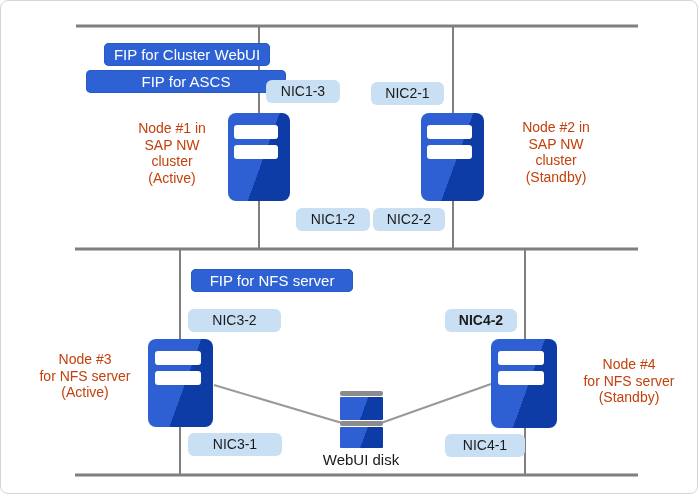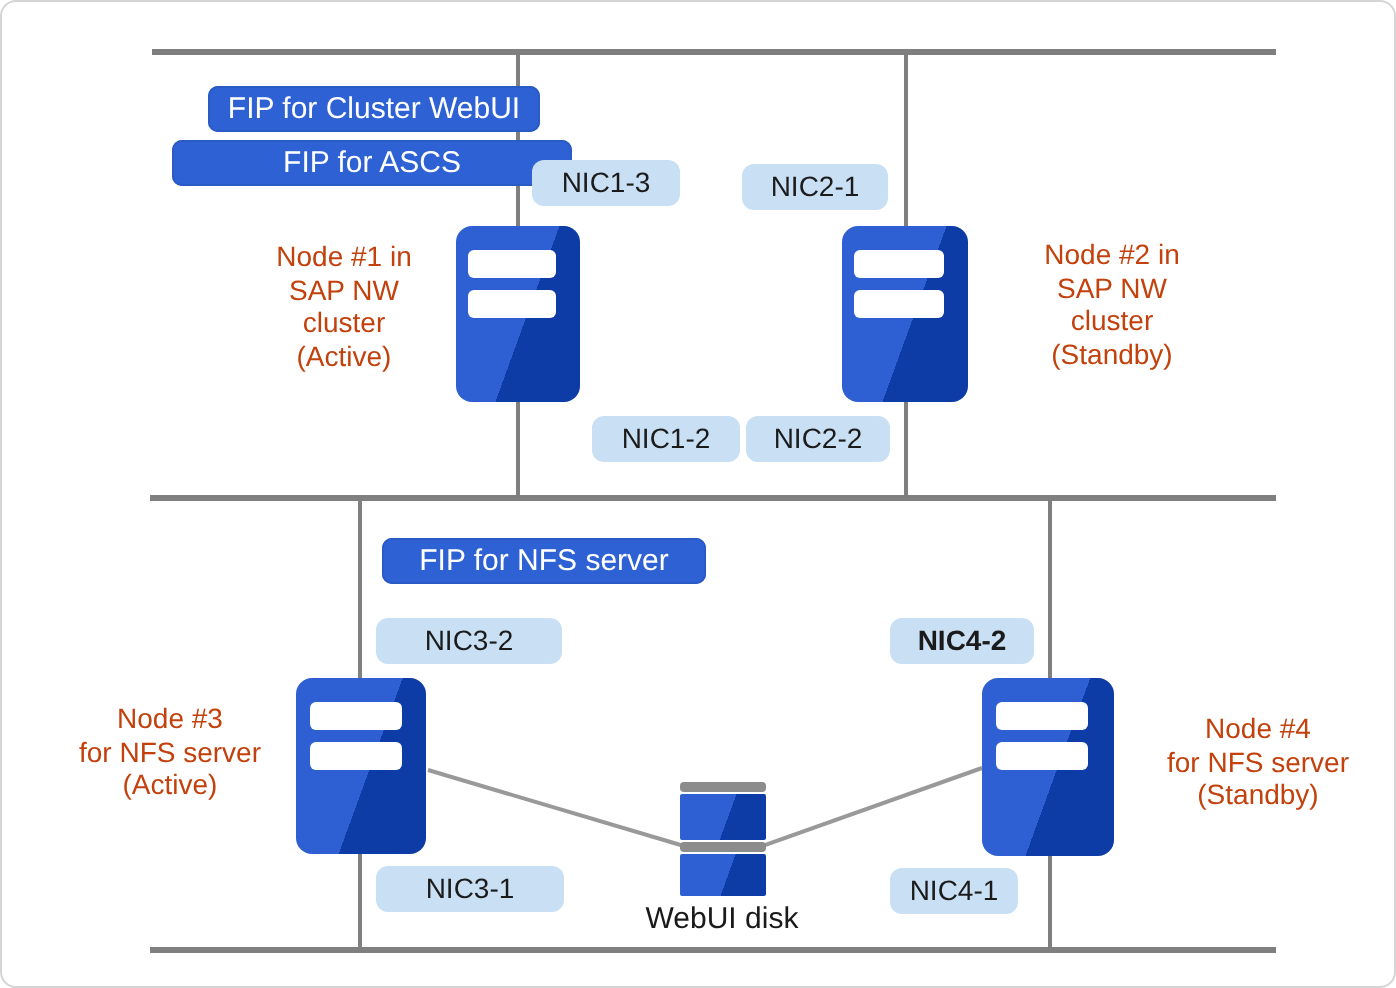--- a/index.html
+++ b/index.html
@@ -70,21 +70,21 @@
   <div class="fip-btn" style="left:85px;top:69px;width:200px;">FIP for ASCS</div>
   <div class="fip-btn" style="left:190px;top:268px;width:162px;">FIP for NFS server</div>
 
   <div class="nic" style="left:265px;top:79px;width:74px;">NIC1-3</div>
   <div class="nic" style="left:266px;top:207px;width:74px;margin-left:29px;">NIC1-2</div>
   <div class="nic" style="left:370px;top:81px;width:73px;">NIC2-1</div>
   <div class="nic" style="left:372px;top:207px;width:72px;">NIC2-2</div>
   <div class="nic" style="left:187px;top:308px;width:93px;">NIC3-2</div>
   <div class="nic" style="left:187px;top:432px;width:94px;">NIC3-1</div>
   <div class="nic" style="left:444px;top:308px;width:72px;font-weight:bold;">NIC4-2</div>
-  <div class="nic" style="left:444px;top:433px;width:64px;">NIC4-1</div>
+  <div class="nic" style="left:444px;top:433px;width:80px;">NIC4-1</div>
 
   <div class="server" style="left:227px;top:112px;width:62px;height:88px;">
     <div class="bar b1"></div>
     <div class="bar b2"></div>
   </div>
   <div class="server" style="left:420px;top:112px;width:63px;height:88px;">
     <div class="bar b1"></div>
     <div class="bar b2"></div>
   </div>
   <div class="server" style="left:147px;top:338px;width:65px;height:88px;">

